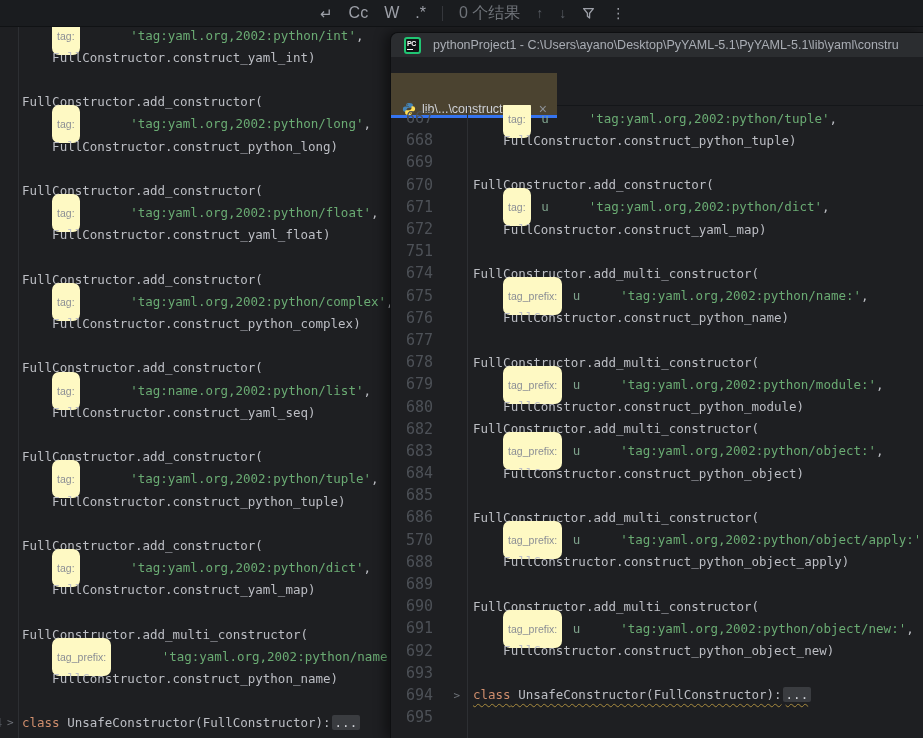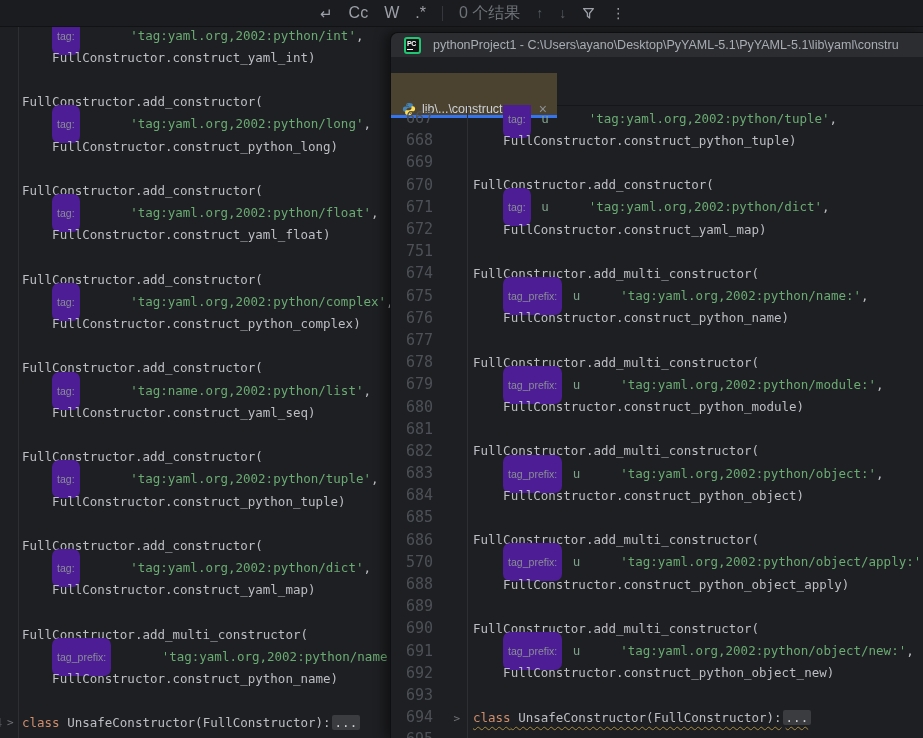--- a/index.html
+++ b/index.html
@@ -19,21 +19,21 @@
 
   
   .code-row{height:22.2px;display:flex;align-items:center;white-space:pre;position:relative;
     font-family:"DejaVu Sans Mono",monospace;font-size:12.5px;color:#bcbec4;}
   .row-text{display:inline;}
   .t-code{color:#bcbec4;}
   .t-str{color:#6aab73;margin-left:40px;}
   .t-kw{color:#cf8e6d;}
   .t-pre{color:#7ea28c;}
   .t-hint{font-family:"Liberation Sans",sans-serif;font-size:10.5px;color:#8b8e95;
-    background:#4c1d95;border-radius:7px;padding:13px 5px;margin-right:3px;}
+    background:#fef9c3;border-radius:7px;padding:13px 5px;margin-right:3px;}
   .t-fold{background:#3a3c40;border-radius:2px;padding:0 3px;margin-left:1px;color:#ced0d6;}
   .warn{text-decoration:underline;text-decoration-style:wavy;text-decoration-color:#a98c3f;
     text-decoration-thickness:1px;text-underline-offset:4px;}
   .fold-arrow{color:#6f737a;font-size:11px;font-family:"DejaVu Sans Mono",monospace;}
 
   
   .left-editor{position:absolute;top:26px;left:0;width:390px;height:712px;background:#1e1f22;overflow:hidden;}
   .left-gutter-line{position:absolute;left:18px;top:0;bottom:0;width:1px;background:#2d2f33;}
   .left-rows{position:absolute;top:-2px;left:0;right:0;}
   .left-rows .row-text{margin-left:22px;}
@@ -161,21 +161,20 @@
         <div class="code-row"><span class="lnum">671</span><span class="fold-col"></span><span class="row-text"><span class="t-code">    </span><span class="t-hint">tag:</span><span class="t-code"> </span><span class="t-pre">u</span><span class="t-str">'tag:yaml.org,2002:python/dict'</span><span class="t-code">,</span></span></div>
         <div class="code-row"><span class="lnum">672</span><span class="fold-col"></span><span class="row-text"><span class="t-code">    FullConstructor.construct_yaml_map)</span></span></div>
         <div class="code-row"><span class="lnum">751</span><span class="fold-col"></span><span class="row-text"></span></div>
         <div class="code-row"><span class="lnum">674</span><span class="fold-col"></span><span class="row-text"><span class="t-code">FullConstructor.add_multi_constructor(</span></span></div>
         <div class="code-row"><span class="lnum">675</span><span class="fold-col"></span><span class="row-text"><span class="t-code">    </span><span class="t-hint">tag_prefix:</span><span class="t-code"> </span><span class="t-pre">u</span><span class="t-str">'tag:yaml.org,2002:python/name:'</span><span class="t-code">,</span></span></div>
         <div class="code-row"><span class="lnum">676</span><span class="fold-col"></span><span class="row-text"><span class="t-code">    FullConstructor.construct_python_name)</span></span></div>
         <div class="code-row"><span class="lnum">677</span><span class="fold-col"></span><span class="row-text"></span></div>
         <div class="code-row"><span class="lnum">678</span><span class="fold-col"></span><span class="row-text"><span class="t-code">FullConstructor.add_multi_constructor(</span></span></div>
         <div class="code-row"><span class="lnum">679</span><span class="fold-col"></span><span class="row-text"><span class="t-code">    </span><span class="t-hint">tag_prefix:</span><span class="t-code"> </span><span class="t-pre">u</span><span class="t-str">'tag:yaml.org,2002:python/module:'</span><span class="t-code">,</span></span></div>
         <div class="code-row"><span class="lnum">680</span><span class="fold-col"></span><span class="row-text"><span class="t-code">    FullConstructor.construct_python_module)</span></span></div>
-        <div class="code-row"><span class="lnum">681</span><span class="fold-col"></span><span class="row-text"></span></div>
         <div class="code-row"><span class="lnum">682</span><span class="fold-col"></span><span class="row-text"><span class="t-code">FullConstructor.add_multi_constructor(</span></span></div>
         <div class="code-row"><span class="lnum">683</span><span class="fold-col"></span><span class="row-text"><span class="t-code">    </span><span class="t-hint">tag_prefix:</span><span class="t-code"> </span><span class="t-pre">u</span><span class="t-str">'tag:yaml.org,2002:python/object:'</span><span class="t-code">,</span></span></div>
         <div class="code-row"><span class="lnum">684</span><span class="fold-col"></span><span class="row-text"><span class="t-code">    FullConstructor.construct_python_object)</span></span></div>
         <div class="code-row"><span class="lnum">685</span><span class="fold-col"></span><span class="row-text"></span></div>
         <div class="code-row"><span class="lnum">686</span><span class="fold-col"></span><span class="row-text"><span class="t-code">FullConstructor.add_multi_constructor(</span></span></div>
         <div class="code-row"><span class="lnum">570</span><span class="fold-col"></span><span class="row-text"><span class="t-code">    </span><span class="t-hint">tag_prefix:</span><span class="t-code"> </span><span class="t-pre">u</span><span class="t-str">'tag:yaml.org,2002:python/object/apply:'</span><span class="t-code">,</span></span></div>
         <div class="code-row"><span class="lnum">688</span><span class="fold-col"></span><span class="row-text"><span class="t-code">    FullConstructor.construct_python_object_apply)</span></span></div>
         <div class="code-row"><span class="lnum">689</span><span class="fold-col"></span><span class="row-text"></span></div>
         <div class="code-row"><span class="lnum">690</span><span class="fold-col"></span><span class="row-text"><span class="t-code">FullConstructor.add_multi_constructor(</span></span></div>
         <div class="code-row"><span class="lnum">691</span><span class="fold-col"></span><span class="row-text"><span class="t-code">    </span><span class="t-hint">tag_prefix:</span><span class="t-code"> </span><span class="t-pre">u</span><span class="t-str">'tag:yaml.org,2002:python/object/new:'</span><span class="t-code">,</span></span></div>

